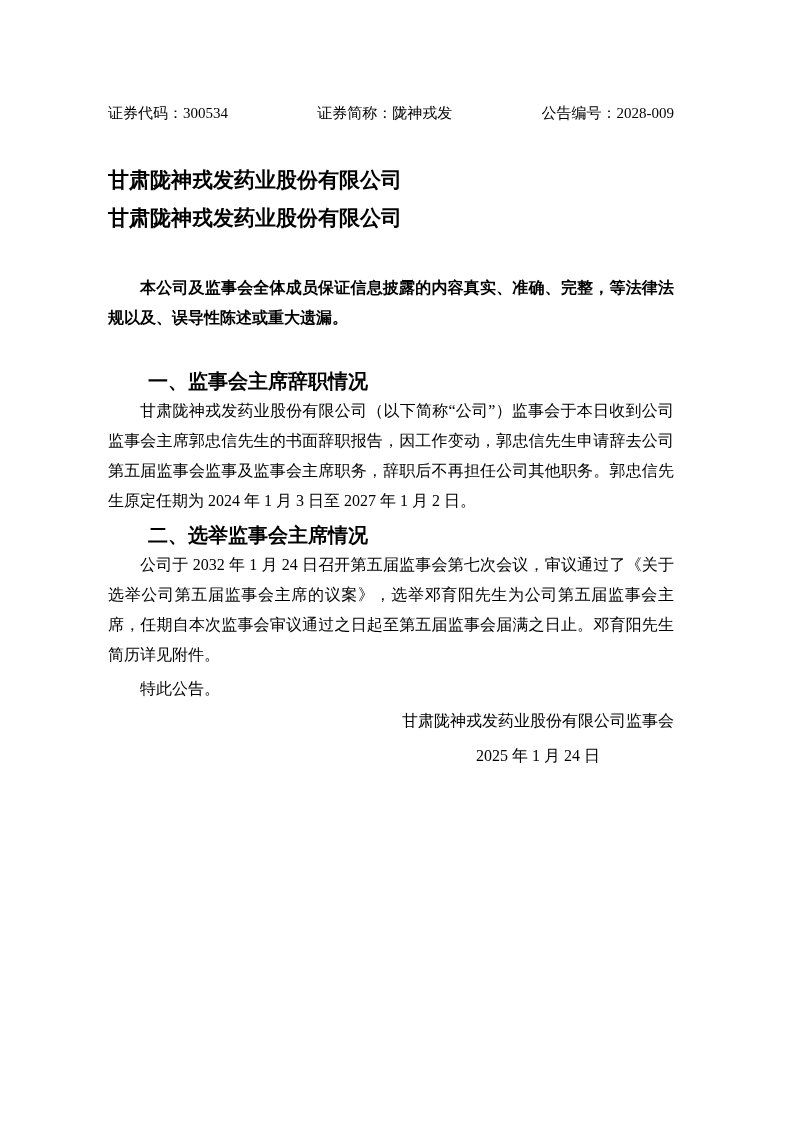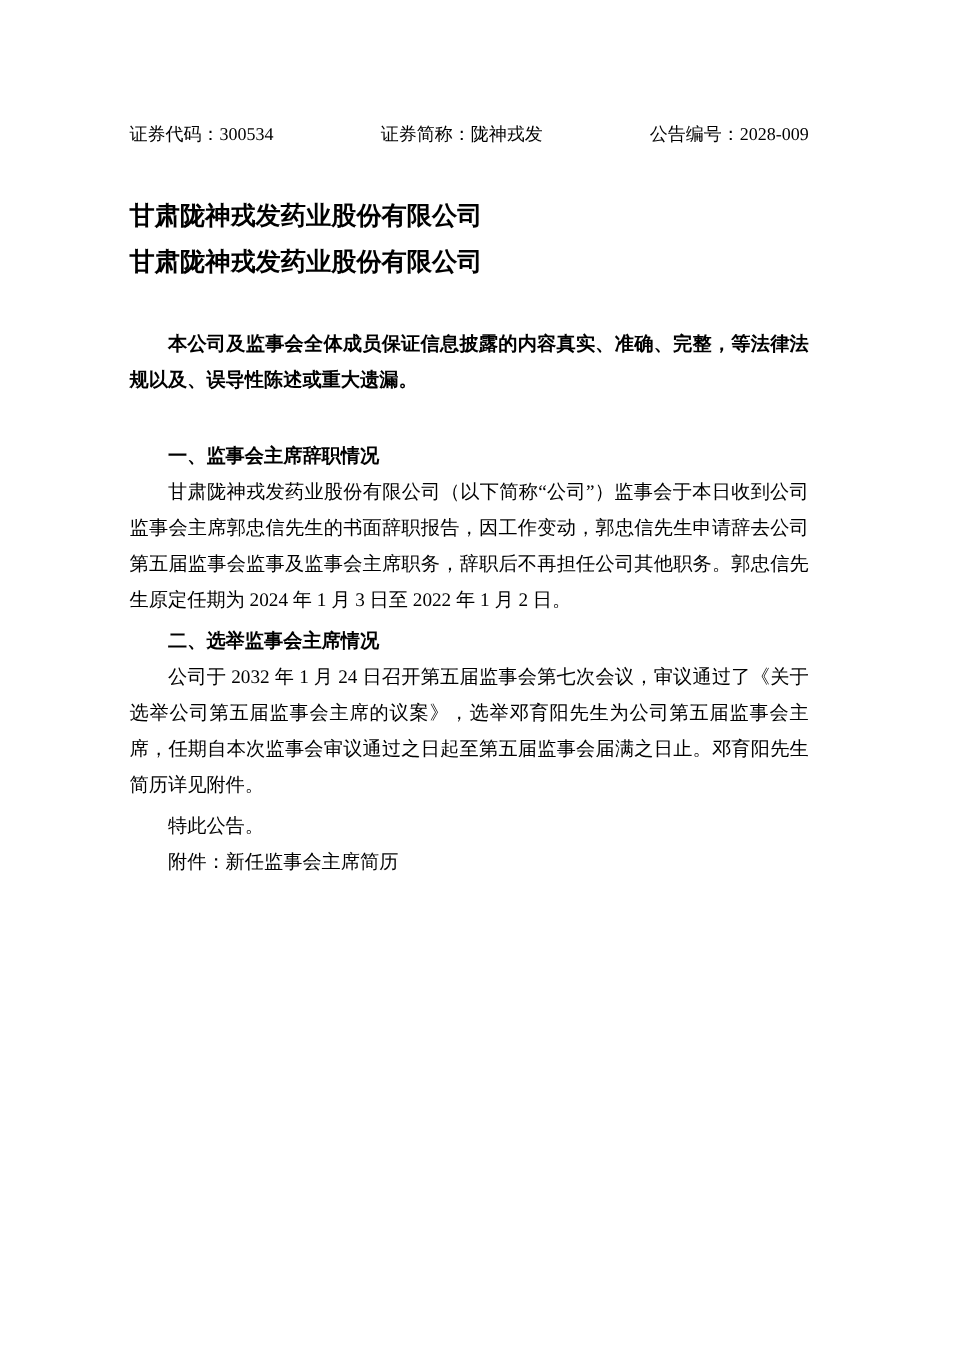--- a/index.html
+++ b/index.html
@@ -45,21 +45,21 @@
     text-indent: 2em;
   }
   .para-bold {
     font-weight: bold;
   }
   .disclaimer-block {
     margin-bottom: 33px;
   }
   .sec-heading {
     margin: 0 0 0 0;
-    font-size: 16px;
+    font-size: 20px;
     line-height: 30px;
     font-weight: bold;
     text-indent: 2em;
     font-family: Liberation Serif, serif;
   }
   .closing, .attachment {
     margin: 0;
     text-indent: 2em;
   }
   .closing { margin-top: 4px; }
@@ -98,23 +98,28 @@
   <div class="doc-title">
     <div>甘肃陇神戎发药业股份有限公司</div>
     <div>甘肃陇神戎发药业股份有限公司</div>
   </div>
 
   <div class="doc-body">
 
     <p class="para para-bold disclaimer-block">本公司及监事会全体成员保证信息披露的内容真实、准确、完整，等法律法规以及、误导性陈述或重大遗漏。</p>
 
     <h3 class="sec-heading">一、监事会主席辞职情况</h3>
-    <p class="para">甘肃陇神戎发药业股份有限公司（以下简称“公司”）监事会于本日收到公司监事会主席郭忠信先生的书面辞职报告，因工作变动，郭忠信先生申请辞去公司第五届监事会监事及监事会主席职务，辞职后不再担任公司其他职务。郭忠信先生原定任期为 2024 年 1 月 3 日至 2022 年 1 月 2 日。</p>
+    <p class="para">甘肃陇神戎发药业股份有限公司（以下简称“公司”）监事会于本日收到公司监事会主席郭忠信先生的书面辞职报告，因工作变动，郭忠信先生申请辞去公司第五届监事会监事及监事会主席职务，辞职后不再担任公司其他职务。郭忠信先生原定任期为 2024 年 1 月 3 日至 2027 年 1 月 2 日。</p>
 
     <h3 class="sec-heading">二、选举监事会主席情况</h3>
     <p class="para">公司于 2032 年 1 月 24 日召开第五届监事会第七次会议，审议通过了《关于选举公司第五届监事会主席的议案》，选举邓育阳先生为公司第五届监事会主席，任期自本次监事会审议通过之日起至第五届监事会届满之日止。邓育阳先生简历详见附件。</p>
 
     <p class="closing">特此公告。</p>
-    <p class="attachment">附件：新任监事会主席简历</p>
 
+    <div class="signature-block">
+      <span class="signature-inner">
+        <span class="signature-issuer">甘肃陇神戎发药业股份有限公司监事会</span>
+        <span class="signature-date">2025 年 1 月 24 日</span>
+      </span>
+    </div>
 
   </div>
 </div>
 
 </body></html>

